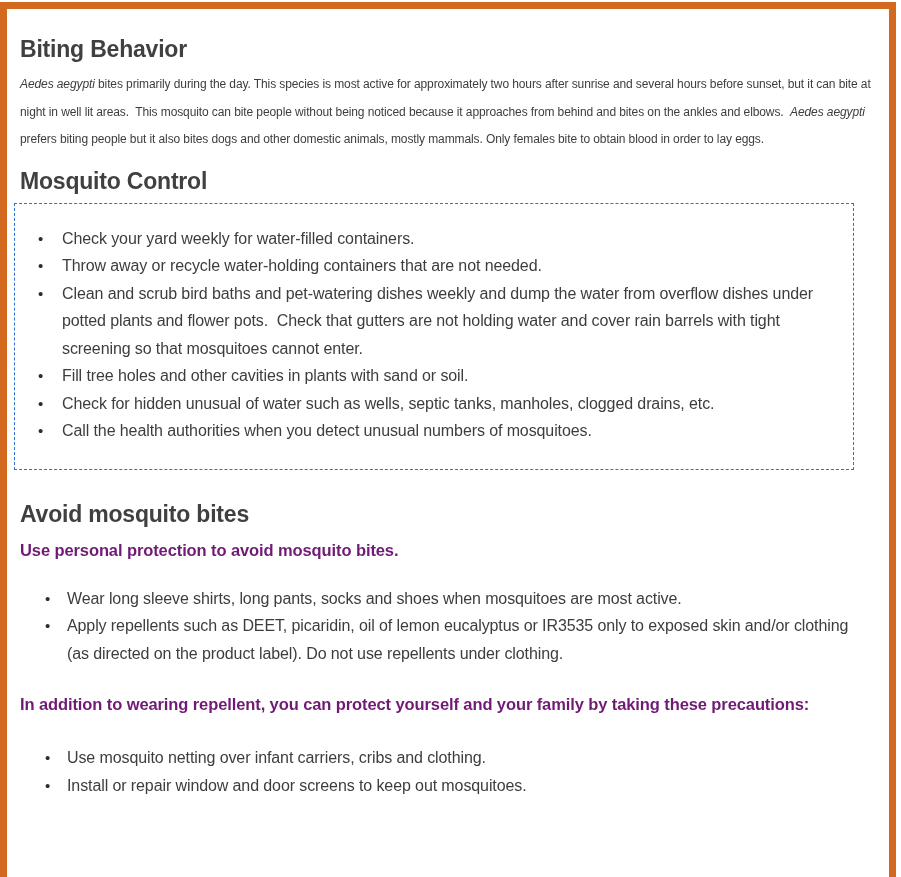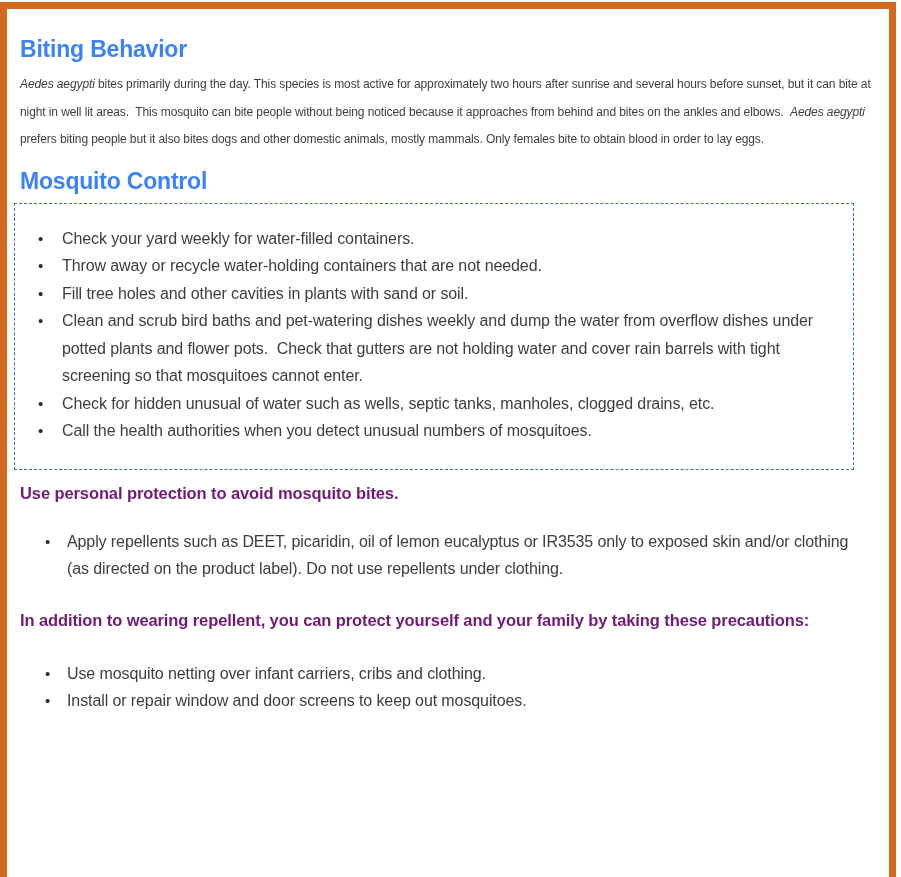--- a/index.html
+++ b/index.html
@@ -16,21 +16,21 @@
     border:7px solid #d2691e;
     border-bottom:none;
     padding:0 10px 0 13px;
     background:#ffffff;
     overflow:hidden;
   }
   h1{
     font-size:23px;
     line-height:26px;
     font-weight:bold;
-    color:#3b82f6;
+    color:#404040;
     letter-spacing:-0.2px;
     margin:0;
   }
   .h-biting{margin-top:27px;}
   .h-control{margin-top:14px;}
   .h-avoid{margin-top:31px;}
   p.body-par{
     font-size:12px;
     line-height:27.5px;
     margin:9px 0 0 0;
@@ -89,31 +89,33 @@
     <h1 class="h-biting">Biting Behavior</h1>
     <p class="body-par"><em>Aedes aegypti</em><span> bites primarily during the day. This species is most active for approximately two hours after sunrise and several hours before sunset, but it can bite at night in well lit areas.  This mosquito can bite people without being noticed because it approaches from behind and bites on the ankles and elbows.  </span><em>Aedes aegypti</em><span> prefers biting people but it also bites dogs and other domestic animals, mostly mammals. Only females bite to obtain blood in order to lay eggs.</span></p>
   </section>
 
   <section>
     <h1 class="h-control">Mosquito Control</h1>
     <div class="dotted-box">
       <ul>
         <li>Check your yard weekly for water-filled containers.</li>
         <li>Throw away or recycle water-holding containers that are not needed.</li>
+        <li>Clean and scrub bird baths and pet-watering dishes weekly and dump the water from overflow dishes under potted plants and flower pots.  Check that gutters are not holding water and cover rain barrels with tight screening so that mosquitoes cannot enter.</li>
         <li>Fill tree holes and other cavities in plants with sand or soil.</li>
-        <li>Clean and scrub bird baths and pet-watering dishes weekly and dump the water from overflow dishes under potted plants and flower pots.  Check that gutters are not holding water and cover rain barrels with tight screening so that mosquitoes cannot enter.</li>
         <li>Check for hidden unusual of water such as wells, septic tanks, manholes, clogged drains, etc.</li>
         <li>Call the health authorities when you detect unusual numbers of mosquitoes.</li>
       </ul>
     </div>
   </section>
 
   <section>
+    <h1 class="h-avoid">Avoid mosquito bites</h1>
     <p class="callout callout-1">Use personal protection to avoid mosquito bites.</p>
     <ul class="loose list-avoid-1">
+      <li>Wear long sleeve shirts, long pants, socks and shoes when mosquitoes are most active.</li>
       <li>Apply repellents such as DEET, picaridin, oil of lemon eucalyptus or IR3535 only to exposed skin and/or clothing (as directed on the product label). Do not use repellents under clothing.</li>
     </ul>
     <p class="callout callout-2">In addition to wearing repellent, you can protect yourself and your family by taking these precautions:</p>
     <ul class="loose list-avoid-2">
       <li>Use mosquito netting over infant carriers, cribs and clothing.</li>
       <li>Install or repair window and door screens to keep out mosquitoes.</li>
     </ul>
   </section>
 
 </div>

